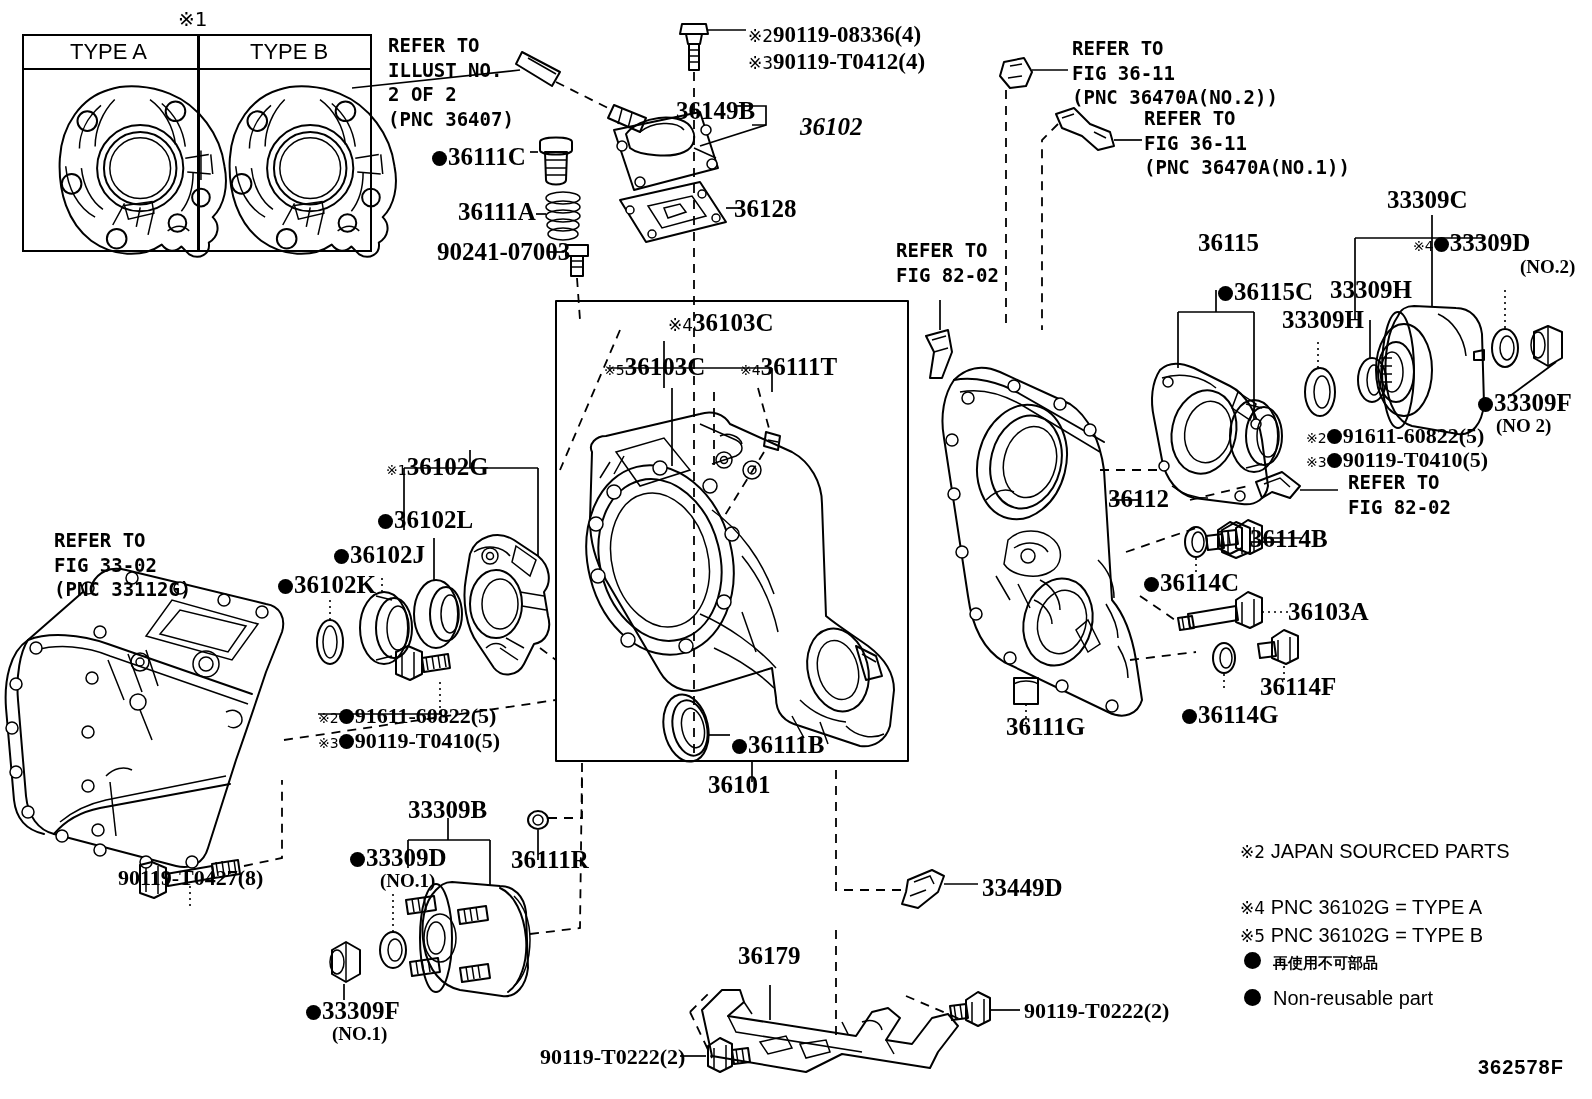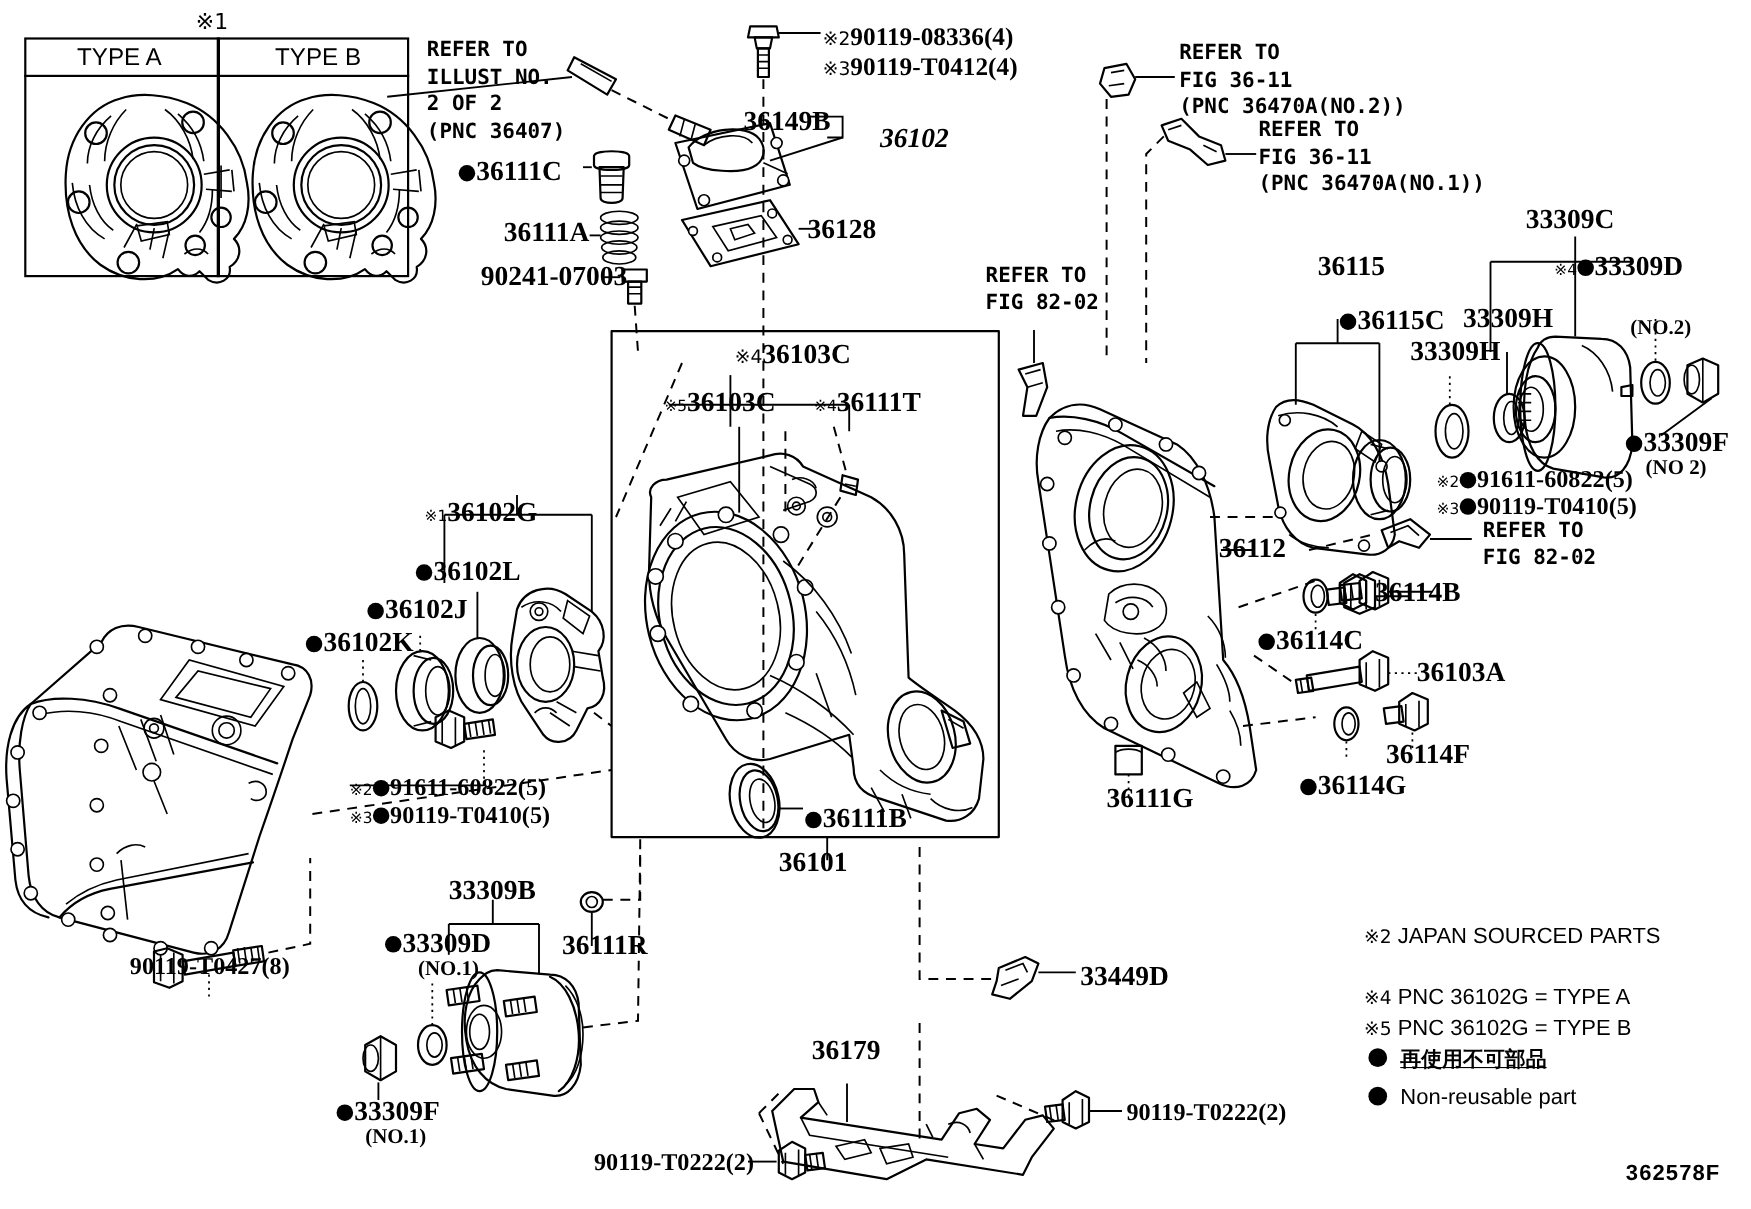--- a/index.html
+++ b/index.html
@@ -9,21 +9,21 @@
 
   .lbl{position:absolute;white-space:pre;font-family:"Liberation Serif",serif;
        font-weight:700;letter-spacing:0px;line-height:1.18;}
   .pn{font-size:25px;}
   .pn-sm{font-size:22px;}
   .ref{font-family:"DejaVu Sans Mono",monospace;font-weight:700;font-size:19px;line-height:1.30;}
   .legend{font-family:"Liberation Sans",sans-serif;font-weight:400;font-size:20px;line-height:1.38;}
   .typehdr{font-family:"Liberation Sans",sans-serif;font-weight:400;font-size:22px;}
   .figcode{font-family:"Liberation Sans",sans-serif;font-weight:700;font-size:20px;letter-spacing:1px;}
   .note{font-size:19px;font-family:"Liberation Serif",serif;}
-  .jp{font-family:"DejaVu Sans",sans-serif;font-size:19px;text-decoration:underline;}
+  .jp{font-family:"DejaVu Sans",sans-serif;font-size:15px;}
 
   .dot{display:inline-block;width:15px;height:15px;border-radius:50%;
        background:#000;vertical-align:-1px;margin-right:1px;}
   .ast{font-family:"DejaVu Sans",sans-serif;font-weight:400;font-size:17px;}
   .astsm{font-family:"DejaVu Sans",sans-serif;font-weight:400;font-size:14px;}
 
   svg.art{position:absolute;left:0;top:0;width:1592px;height:1099px;overflow:visible;}
   svg.art *{vector-effect:non-scaling-stroke;}
   .s{fill:none;stroke:#000;stroke-width:2;stroke-linejoin:round;stroke-linecap:round;}
   .s1{fill:none;stroke:#000;stroke-width:1.5;}
@@ -637,21 +637,21 @@
 <div class="lbl pn" style="left:748px;top:46px;"><span class="ast">※3</span><span style="font-size:23px">90119-T0412(4)</span></div>
 
 <div class="lbl pn" style="left:676px;top:96px;">36149B</div>
 <div class="lbl pn" style="left:800px;top:112px;font-style:italic;">36102</div>
 <svg class="art" style="pointer-events:none">
   <path class="ld" d="M752 106 L766 106 L766 125 L752 125"></path>
   <path class="ld" d="M766 125 L700 146"></path>
   <path class="ld" d="M736 106 L752 106"></path>
 </svg>
 
-<div class="lbl pn" style="left:417px;top:142px;"><span class="dot"></span><span>36111C</span></div>
+<div class="lbl pn" style="left:432px;top:142px;"><span class="dot"></span><span>36111C</span></div>
 <div class="lbl pn" style="left:458px;top:197px;">36111A</div>
 <div class="lbl pn" style="left:734px;top:194px;">36128</div>
 <div class="lbl pn" style="left:437px;top:237px;">90241-07003</div>
 
 <div class="lbl ref" style="left:1072px;top:36px;"><span>REFER TO</span>
 <span>FIG 36-11</span>
 <span>(PNC 36470A(NO.2))</span></div>
 <div class="lbl ref" style="left:1144px;top:106px;"><span>REFER TO</span>
 <span>FIG 36-11</span>
 <span>(PNC 36470A(NO.1))</span></div>
@@ -664,35 +664,38 @@
 <div class="lbl pn" style="left:740px;top:352px;"><span class="astsm">※4</span><span>36111T</span></div>
 
 <div class="lbl pn" style="left:386px;top:452px;"><span class="astsm">※1</span><span>36102G</span></div>
 <div class="lbl pn" style="left:378px;top:505px;"><span class="dot"></span><span>36102L</span></div>
 <div class="lbl pn" style="left:334px;top:540px;"><span class="dot"></span><span>36102J</span></div>
 <div class="lbl pn" style="left:278px;top:570px;"><span class="dot"></span><span>36102K</span></div>
 
 <div class="lbl pn-sm" style="left:318px;top:703px;"><span class="astsm">※2</span><span class="dot"></span><span>91611-60822(5)</span></div>
 <div class="lbl pn-sm" style="left:318px;top:728px;"><span class="astsm">※3</span><span class="dot"></span><span>90119-T0410(5)</span></div>
 
+<div class="lbl ref" style="left:54px;top:528px;"><span>REFER TO</span>
+<span>FIG 33-02</span>
+<span>(PNC 33112G)</span></div>
 <div class="lbl pn-sm" style="left:118px;top:865px;">90119-T0427(8)</div>
 
 <div class="lbl pn-sm" style="left:1306px;top:423px;"><span class="astsm">※2</span><span class="dot"></span><span>91611-60822(5)</span></div>
 <div class="lbl pn-sm" style="left:1306px;top:447px;"><span class="astsm">※3</span><span class="dot"></span><span>90119-T0410(5)</span></div>
 <div class="lbl ref" style="left:1348px;top:470px;"><span>REFER TO</span>
 <span>FIG 82-02</span></div>
 
 <div class="lbl pn" style="left:1198px;top:228px;">36115</div>
 <div class="lbl pn" style="left:1218px;top:277px;"><span class="dot"></span><span>36115C</span></div>
 <div class="lbl pn" style="left:1282px;top:305px;">33309H</div>
 <div class="lbl pn" style="left:1330px;top:275px;">33309H</div>
 
 <div class="lbl pn" style="left:1387px;top:185px;">33309C</div>
 <div class="lbl pn" style="left:1413px;top:228px;"><span class="astsm">※4</span><span class="dot"></span><span>33309D</span></div>
-<div class="lbl note" style="left:1482px;top:256px;margin-top:32px;">(NO.2)</div>
+<div class="lbl note" style="left:1520px;top:256px;">(NO.2)</div>
 <div class="lbl pn" style="left:1478px;top:388px;"><span class="dot"></span><span>33309F</span></div>
 <div class="lbl note" style="left:1496px;top:415px;">(NO 2)</div>
 
 <div class="lbl pn" style="left:1108px;top:484px;">36112</div>
 <div class="lbl pn" style="left:1250px;top:524px;text-align:right;">36114B</div>
 <div class="lbl pn" style="left:1144px;top:568px;"><span class="dot"></span><span>36114C</span></div>
 <div class="lbl pn" style="left:1288px;top:597px;">36103A</div>
 <div class="lbl pn" style="left:1260px;top:672px;text-align:right;">36114F</div>
 <div class="lbl pn" style="left:1182px;top:700px;"><span class="dot"></span><span>36114G</span></div>
 <div class="lbl pn" style="left:1006px;top:712px;">36111G</div>

